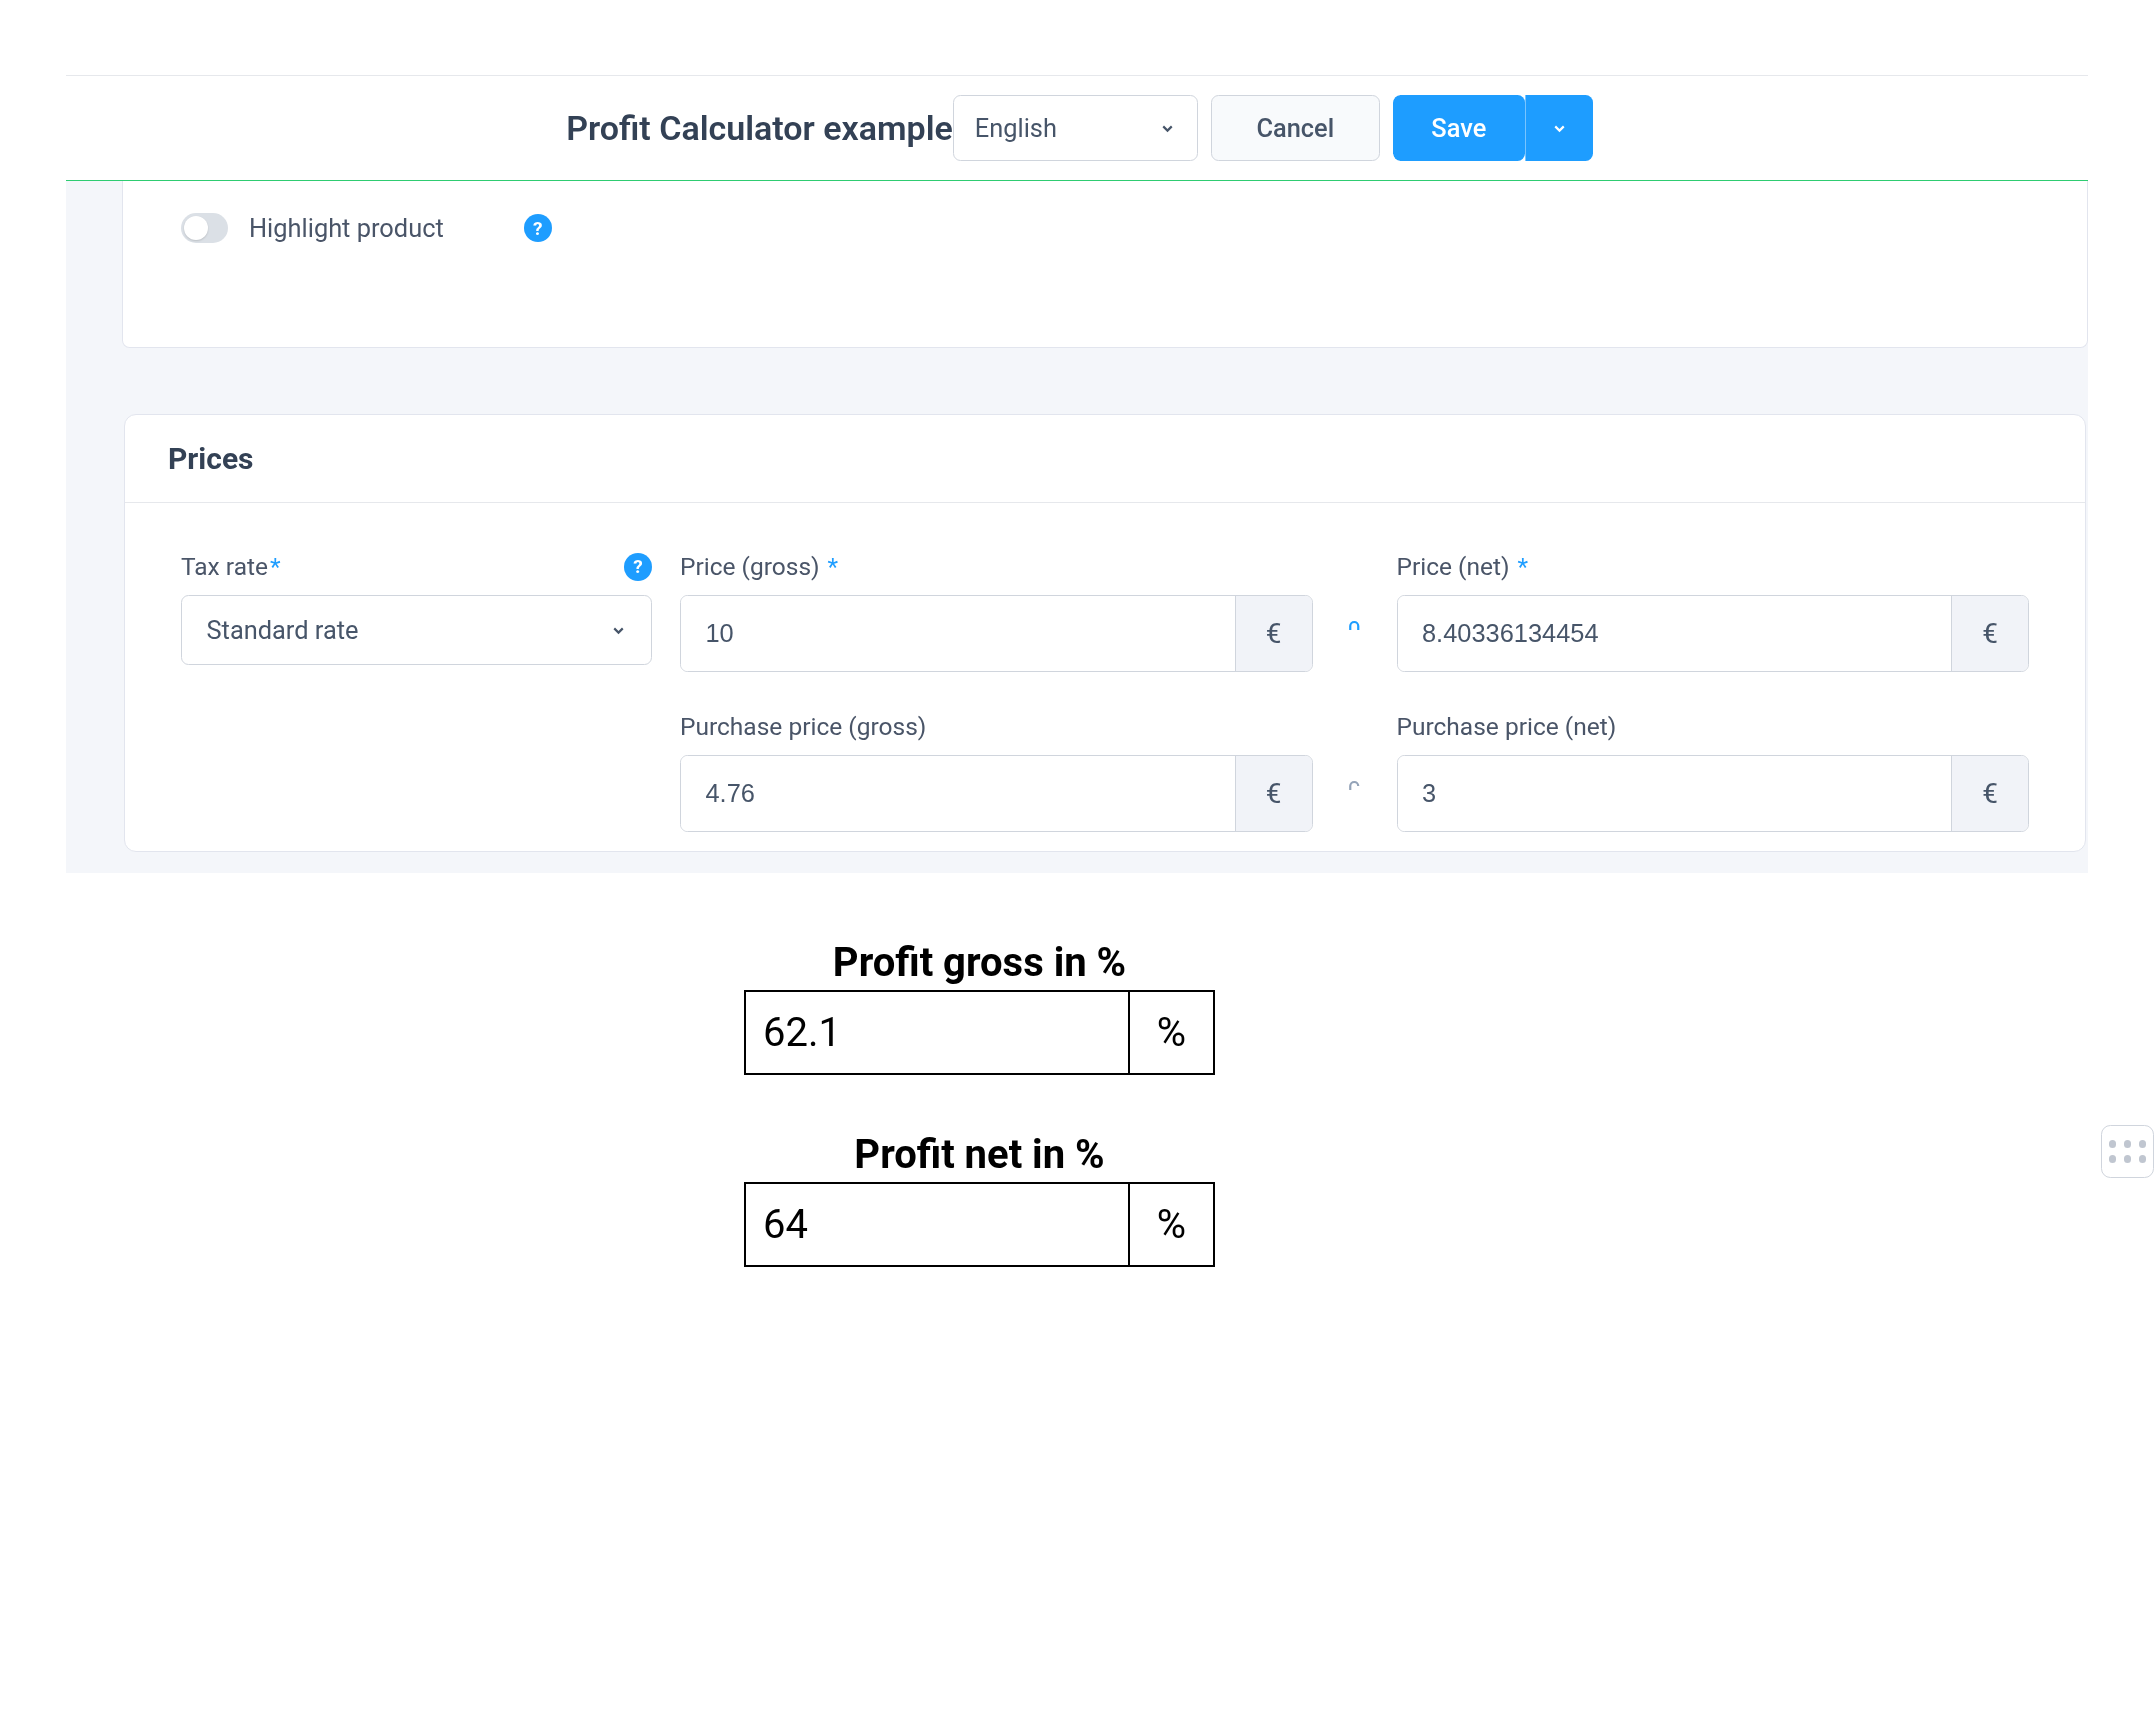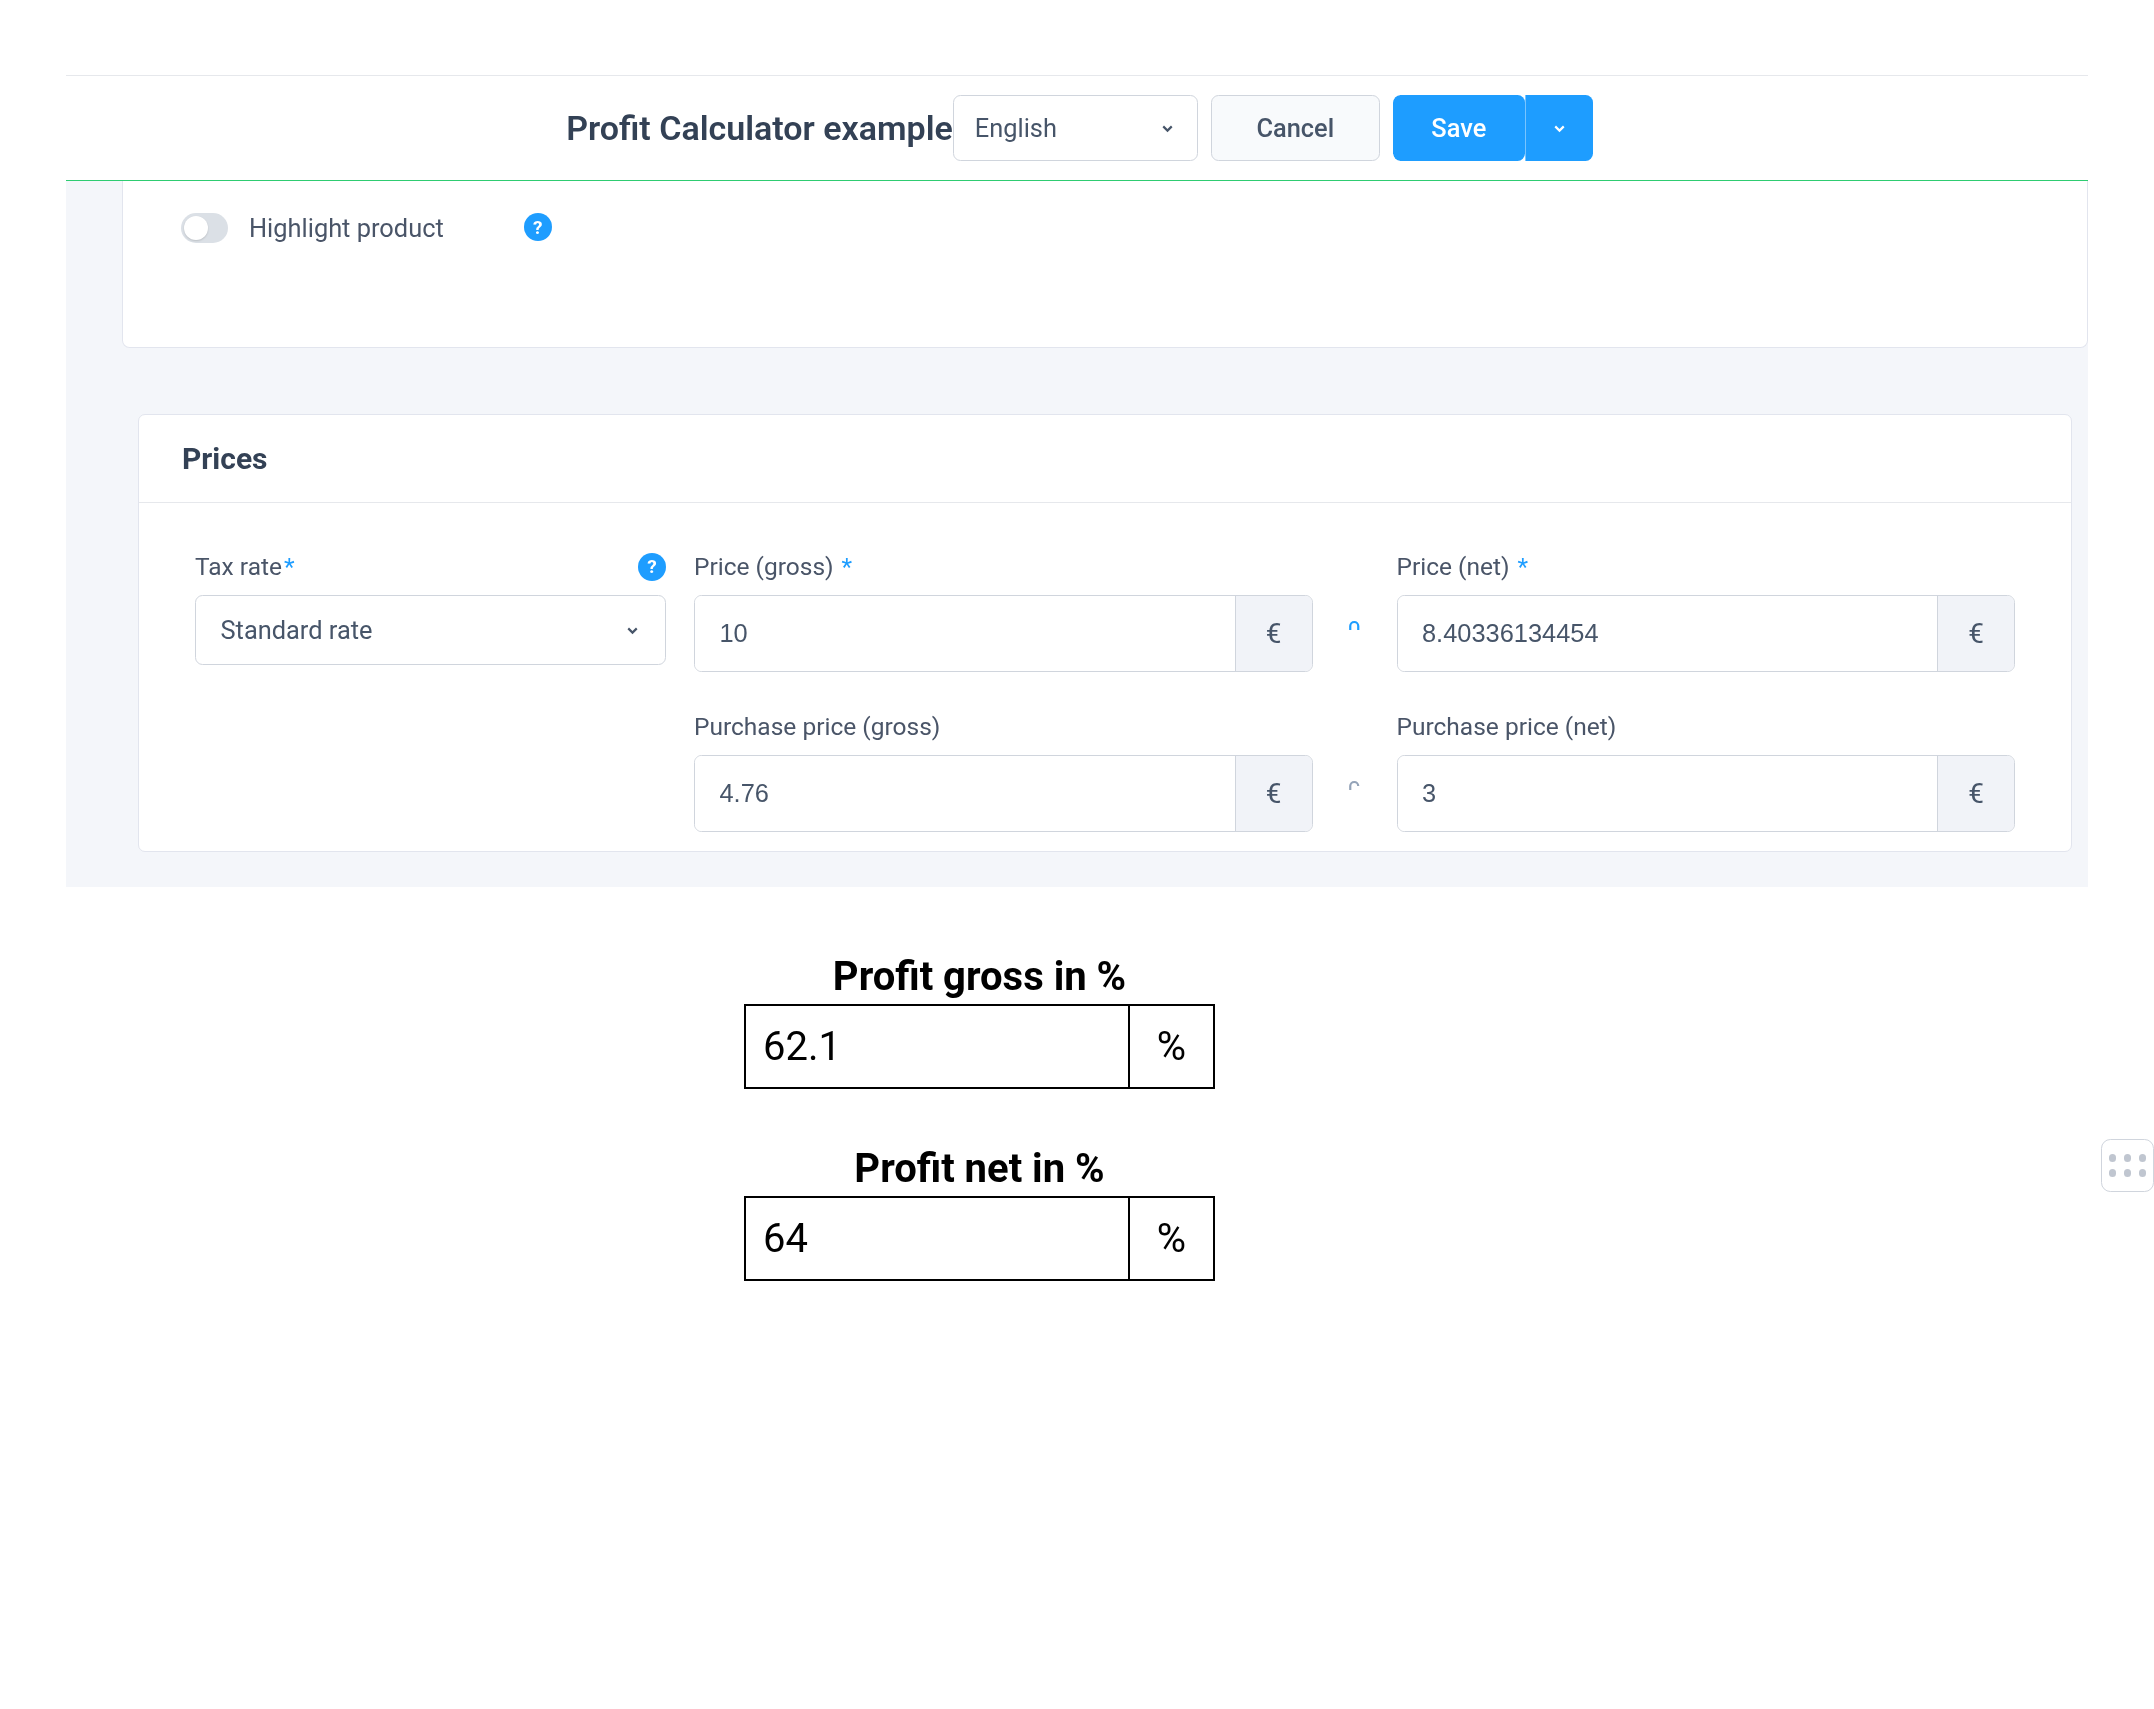--- a/index.html
+++ b/index.html
@@ -91,21 +91,21 @@
 
   .card {
     background: #fff;
     border: 0.9px solid #e2e5ee;
     border-radius: 7.5px;
     margin: 0 0 66px 0;
   }
 
   .highlight-row {
     display: flex;
-    align-items: flex-start;
+    align-items: center;
     gap: 21px;
     padding: 32px 58px 0 58px;
   }
   .toggle {
     position: relative;
     display: inline-block;
     width: 47px;
     height: 30px;
     background: #dbe0e6;
     border-radius: 47px;
@@ -134,22 +134,22 @@
     justify-content: center;
     font-size: 19px;
     font-weight: 700;
     cursor: pointer;
   }
   .help-circle span::before { content: "?"; }
 
   .prices-card {
     background: #fff;
     border: 0.9px solid #e2e5ee;
-    border-radius: 7px;
-    margin: 16px;
+    border-radius: 12px;
+    margin: 2px;
   }
   .prices-title {
     font-size: 30px;
     font-weight: 700;
     color: #334155;
     padding: 26px 43px;
     border-bottom: 0.9px solid #e6e8ec;
   }
   .prices-body {
     padding: 49px 56px 19px 56px;

